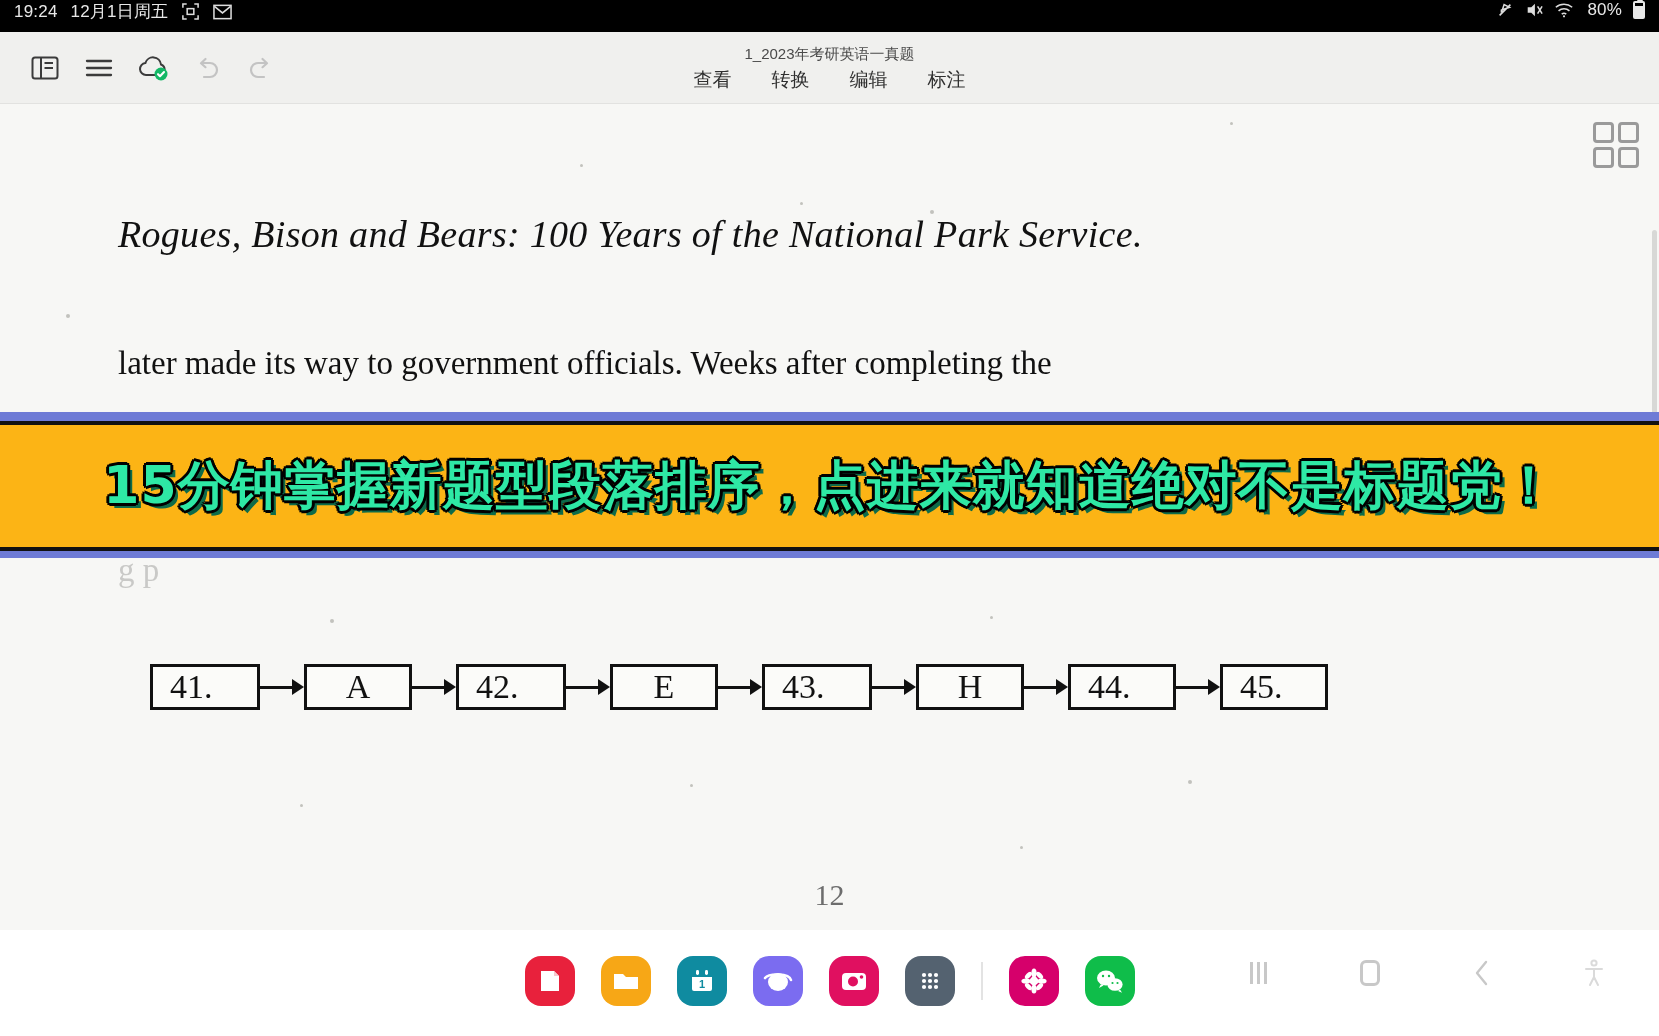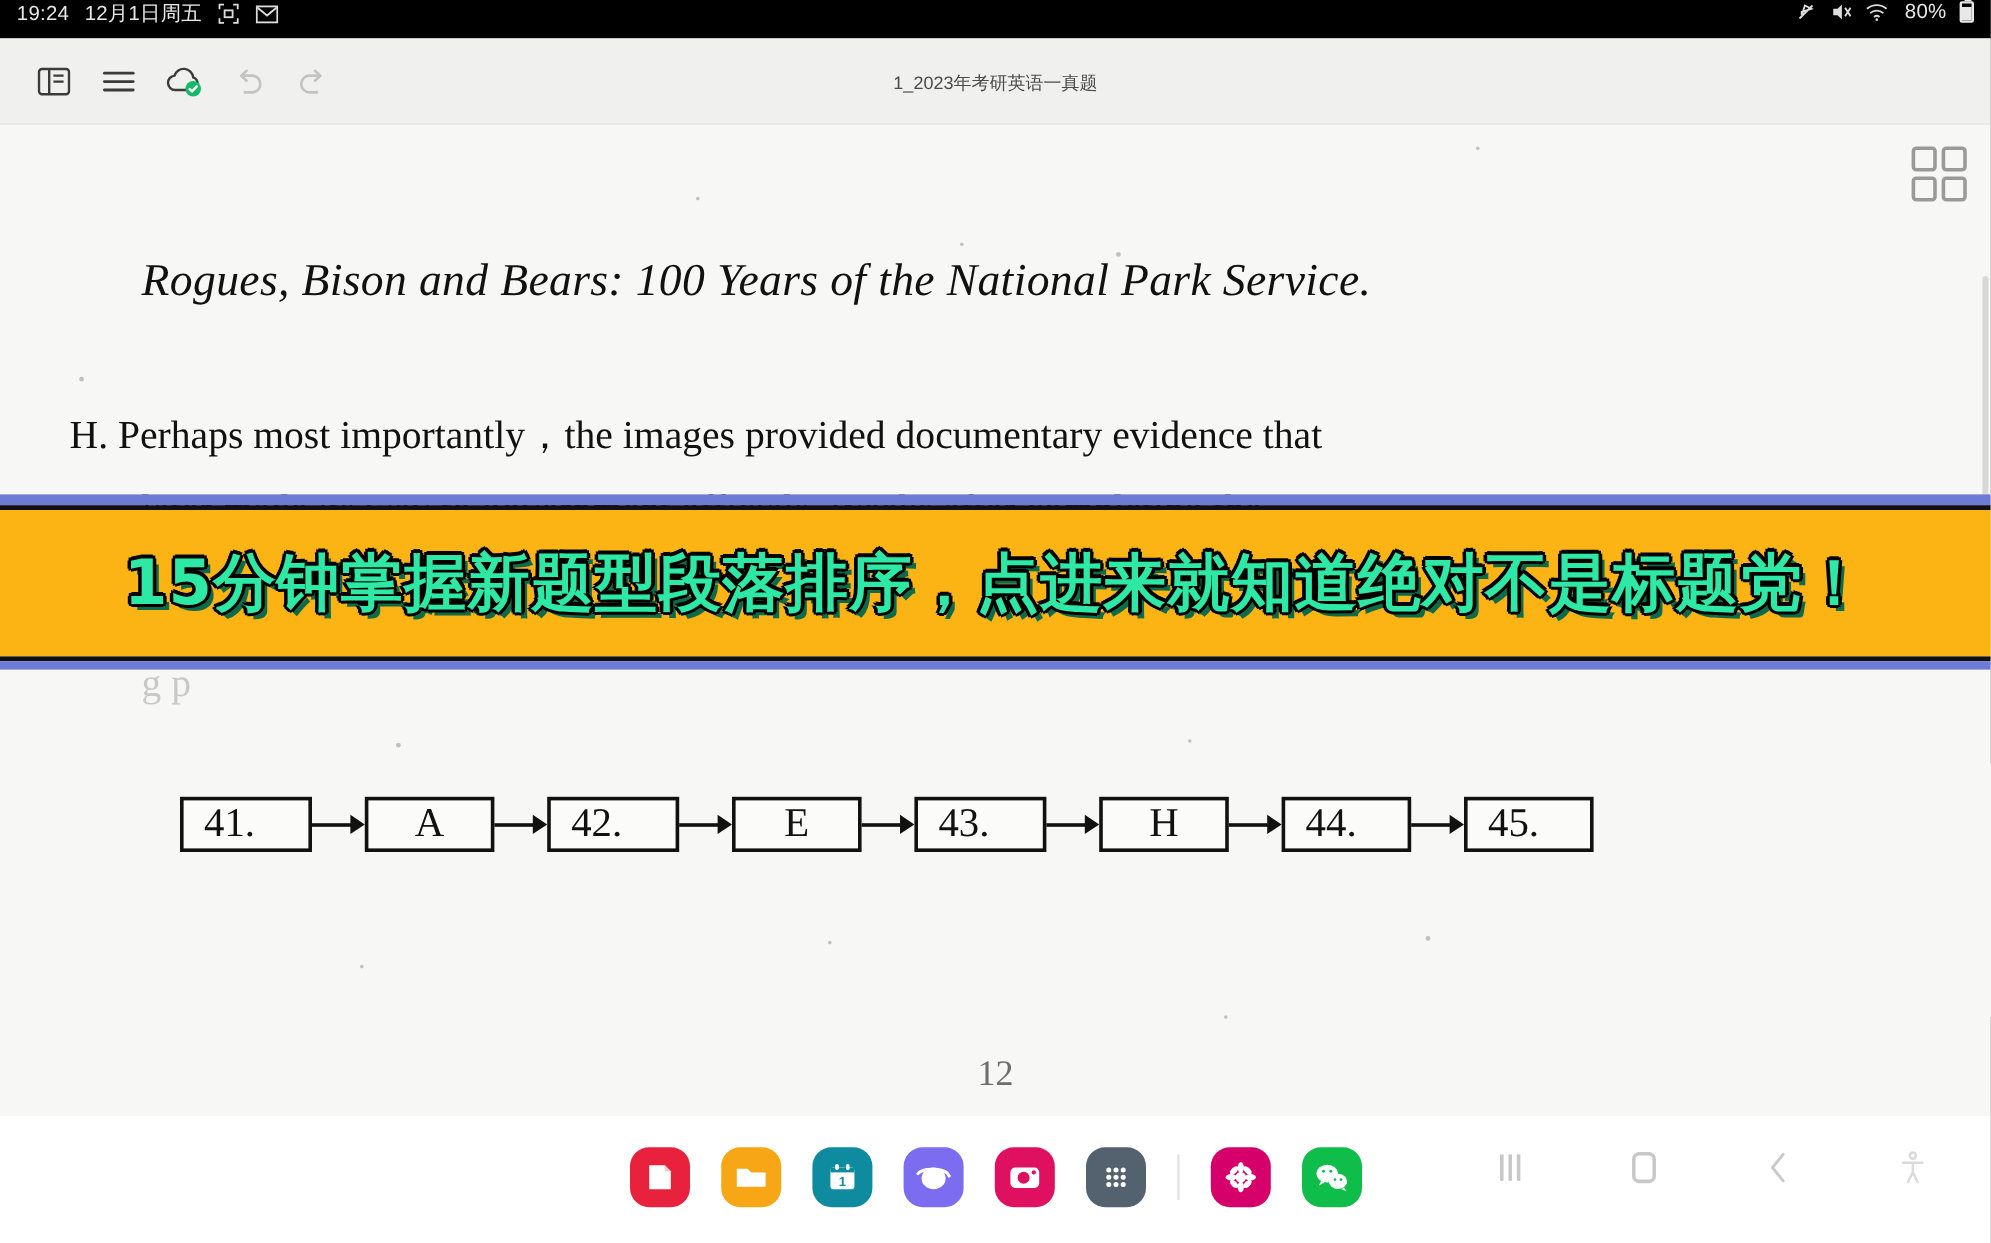--- a/index.html
+++ b/index.html
@@ -253,39 +253,44 @@
       <div class="tb-btn">
         <svg width="28" height="24" viewBox="0 0 28 24">
             <path d="M19 7H11a7 7 0 000 14h6" fill="none" stroke="#c3c3c3" stroke-width="2.2" stroke-linecap="round"></path>
             <path d="M15.5 3L20 7.2l-4.5 4" fill="none" stroke="#c3c3c3" stroke-width="2.2" stroke-linecap="round" stroke-linejoin="round"></path>
           </svg>
       </div>
     </div>
 
     <div class="tb-center">
       <div class="doc-title">1_2023年考研英语一真题</div>
+      <div class="tabs">
+        <div class="tab">查看</div>
+        <div class="tab">转换</div>
+        <div class="tab">编辑</div>
+        <div class="tab">标注</div>
+      </div>
     </div>
 
   </div>
 
   <div class="doc">
     <div class="doc-inner">
 
       <div class="grid-icon">
         <i></i>
           <i></i>
           <i></i>
           <i></i>
       </div>
       <div class="scroll-ind"></div>
 
       <div class="serif heading-line">Rogues,  Bison and Bears: 100 Years of the National Park Service.</div>
 
       <div class="serif para">
-        <span class="pl">H. Perhaps  most  importantly，the  images  provided  documentary  evidence  that</span>
         <span class="pl indent">later  made  its  way  to  government  officials. Weeks  after  completing  the</span>
         <span class="pl indent">expedition，Hayden collected his team’s observations into an extensive report</span>
       </div>
 
       <div class="banner-wrap">
         <div class="banner-rule-purple"></div>
         <div class="banner-rule-black"></div>
         <div class="banner">
           <span class="banner-text">15分钟掌握新题型段落排序，点进来就知道绝对不是标题党！</span>
         </div>

